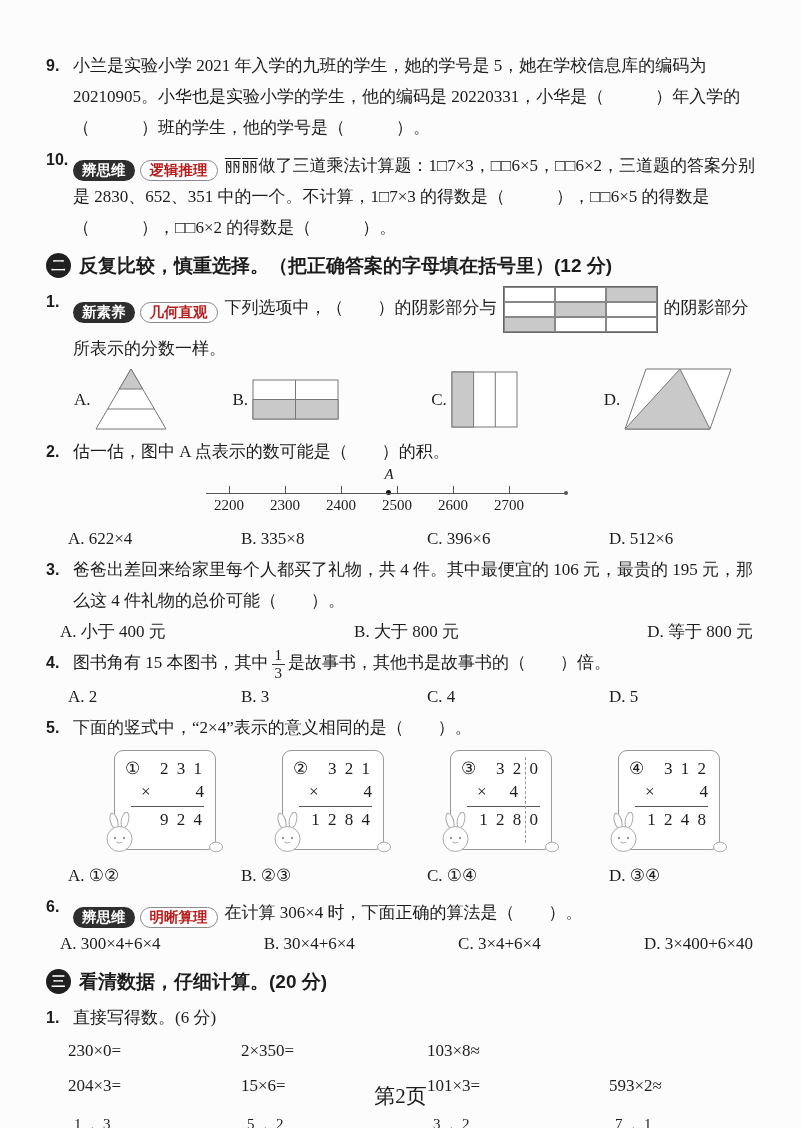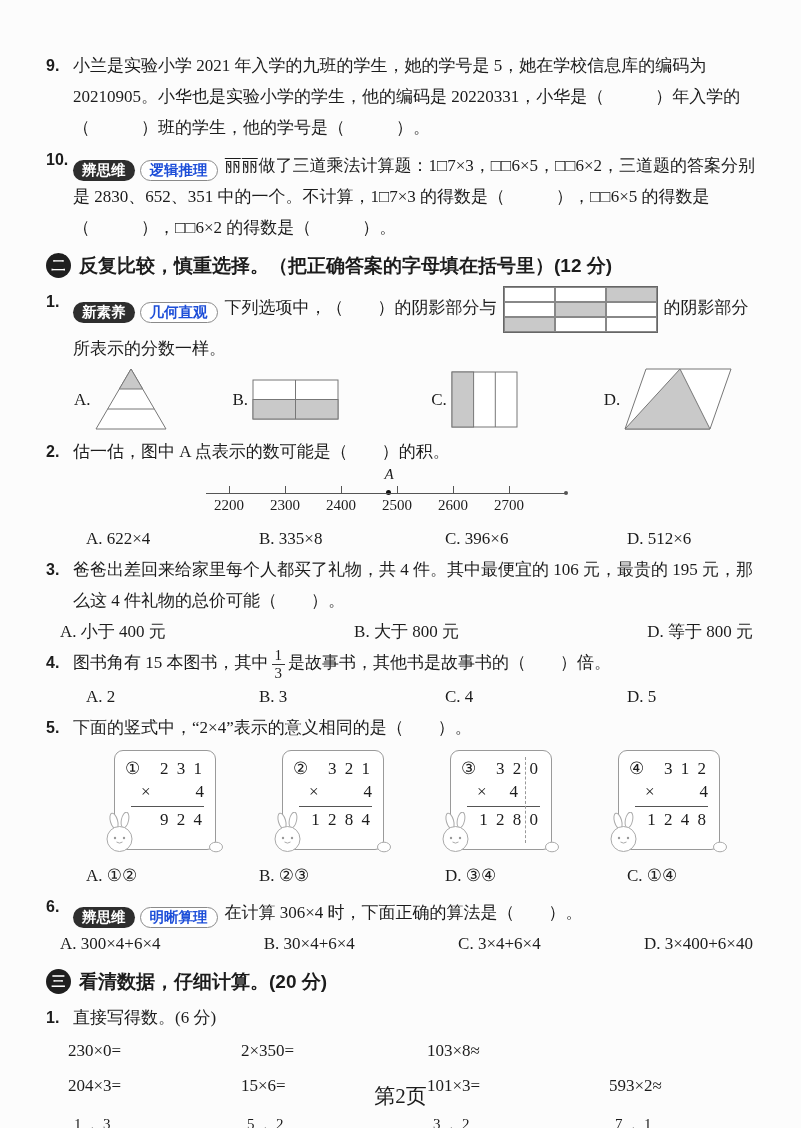--- a/index.html
+++ b/index.html
@@ -16,21 +16,21 @@
     min-width:27px; flex-shrink:0; font-weight:bold;
     font-family:"Liberation Sans","DejaVu Sans",sans-serif; font-size:16px; line-height:31px;
   }
   .qbody { flex:1; }
   .badge {
     display:inline-flex; align-items:center; height:21px; padding:0 9px;
     border-radius:11px; font-family:Liberation Sans, sans-serif;
     font-weight:bold; font-size:14.5px; line-height:21px; vertical-align:-4px; margin-right:5px;margin-top:16px;
   }
   .badge-dark { background:#2e2e2e; color:#fff; }
-  .badge-outline { border:1.5px solid #8a8a8a; color:#1d4ed8; background:#fff; margin-right:7px; }
+  .badge-outline { border:1.5px solid #8a8a8a; color:#b91c1c; background:#fff; margin-right:7px; }
   .sec-header {
     display:flex; align-items:center; gap:8px; margin:7px 0 5px 0;
     font-family:"Liberation Sans","DejaVu Sans",sans-serif; font-weight:bold; font-size:19px;
   }
   .sec-icon {
     width:25px; height:25px; border-radius:50%; background:#1f1f1f; color:#fff;
     display:inline-flex; align-items:center; justify-content:center;
     font-size:14px; font-weight:bold; flex-shrink:0;
   }
   
@@ -46,21 +46,21 @@
   .opt-letter { font-size:17px; }
   
   .numberline { position:relative; height:56px; margin-left:160px; width:368px; font-size:15px; }
   .nl-line { position:absolute; top:26px; left:0; width:360px; height:1px; background:#555; }
   .nl-enddot { position:absolute; top:24px; left:358px; width:4px; height:4px; border-radius:50%; background:#555; }
   .nl-tick { position:absolute; top:19px; width:1px; height:8px; background:#555; }
   .nl-label { position:absolute; top:28px; width:56px; text-align:center; line-height:20px; }
   .nl-A { position:absolute; top:-3px; left:176px; width:14px; text-align:center; font-style:italic; line-height:20px; }
   .nl-adot { position:absolute; top:23px; left:180px; width:5px; height:5px; border-radius:50%; background:#111; }
   
-  .opt-grid4 { display:grid; grid-template-columns:173px 186px 182px 1fr; margin-left:40px; }
+  .opt-grid4 { display:grid; grid-template-columns:173px 186px 182px 1fr; margin-left:22px; }
   .opt-flex { display:flex; justify-content:space-between; margin-left:14px; padding-right:6px; }
   
   .vbox-row { display:flex; gap:66px; margin:7px 0 10px 68px; }
   .vbox {
     position:relative; width:102px; height:100px; background:#fff;
     border:1.2px solid #9a9a9a; border-radius:9px; padding:7px 11px 5px 10px;
     line-height:22px; font-size:17px;
   }
   .vbox .r1 { display:flex; justify-content:space-between; }
   .vbox .r2 { display:flex; justify-content:space-between; padding-left:16px; margin-top:1px; }
@@ -304,22 +304,22 @@
         <path d="M14.5 30 q3 2.2 6 0" stroke="#aaa" fill="none"></path>
       </svg>
       <svg class="paw" viewBox="0 0 16 12">
           <ellipse cx="8" cy="6" rx="6.5" ry="4.8" fill="#fff" stroke="#aaa"></ellipse>
         </svg>
     </div>
   </div>
   <div class="opt-grid4">
     <span>A. ①②</span>
     <span>B. ②③</span>
+    <span>C. ①④</span>
     <span>D. ③④</span>
-    <span>C. ①④</span>
   </div>
 
   <div class="q">
     <div class="qnum">6.</div>
     <div class="qbody">
       <span class="badge badge-dark">辨思维</span><span class="badge badge-outline">明晰算理</span><span>在计算 306×4 时，下面正确的算法是（　　）。</span>
     </div>
   </div>
   <div class="opt-flex">
     <span>A. 300×4+6×4</span>

